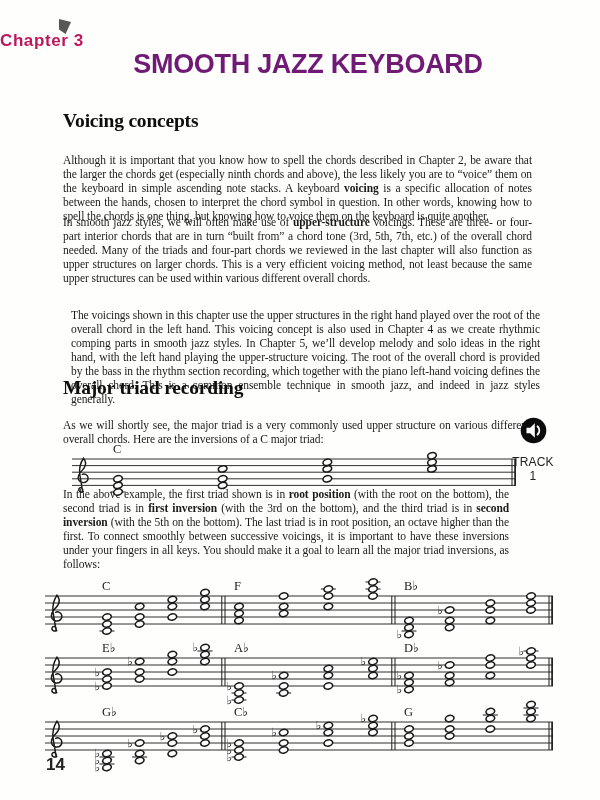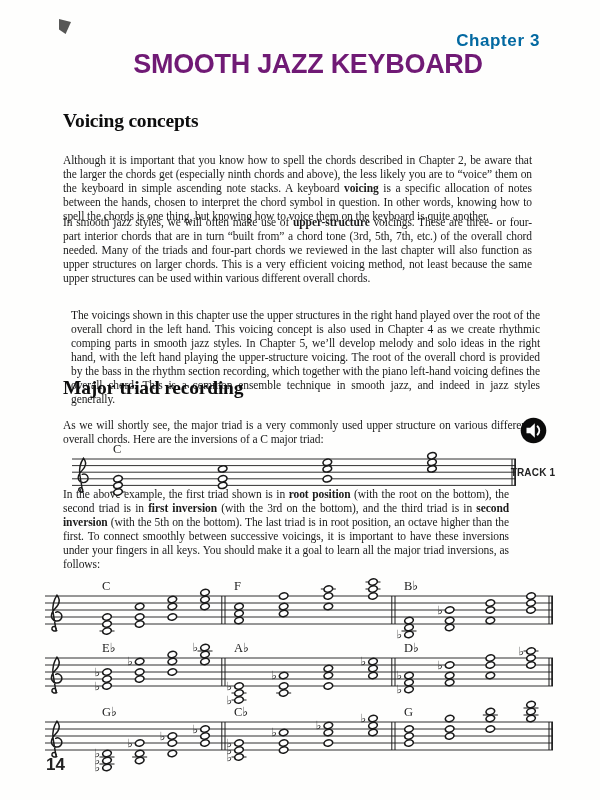--- a/index.html
+++ b/index.html
@@ -3,23 +3,23 @@
 <meta charset="utf-8">
 <style>
   html,body{margin:0;padding:0;background:#e8e8e6;}
   .page{
     position:relative;width:600px;height:800px;margin:0 auto;
     background:#fefefd;overflow:hidden;
     font-family:"Liberation Serif",serif;color:#1c1c1c;
   }
   .abs{position:absolute;}
   .chapter{
-    top:31px;left:0;width:540px;text-align:right;
+    top:31px;left:0;width:540px;text-align:left;
     font-family:"Liberation Sans",sans-serif;font-weight:bold;
-    font-size:17px;color:#0369a1;letter-spacing:.6px;
+    font-size:17px;color:#be185d;letter-spacing:.6px;
   }
   .title{
     top:52px;left:0;width:600px;text-align:center;
     font-family:"Liberation Sans",sans-serif;font-weight:bold;
     font-size:27px;line-height:24.5px;color:#701a75;letter-spacing:-.3px;padding-left:8px;
   }
   .h2{
     left:63px;font-family:Liberation Serif, serif;font-weight:bold;
     font-size:19.5px;color:#0e0e0e;letter-spacing:-.2px;
   }
@@ -34,23 +34,23 @@
   #p2{top:203px;}
   #p3{top:296px;margin-left:8px;}
   #p4{top:406px;width:467px;}
   #p5{top:475px;width:446px;}
   .track{
     width:48px;text-align:center;z-index:3;
   }
   #track1{left:509px;top:417px;}
   #track2{left:509px;top:545px;}
   .track .tlabel{
-    display:block;margin-top:19px;
-    font-family:"Liberation Sans",sans-serif;font-weight:bold;
-    font-size:10px;letter-spacing:.2px;color:#222;
+    display:block;margin-top:7px;
+    font-family:"Liberation Sans",sans-serif;font-weight:normal;
+    font-size:12px;letter-spacing:.2px;color:#222;
   }
   #music-layer{left:0;top:0;z-index:2;}
   .pagenum{
     left:46px;top:755px;
     font-family:"Liberation Sans",sans-serif;font-weight:bold;
     font-size:17px;color:#222;
   }
   .scan-artifact{
     left:59px;top:19px;width:12px;height:15px;background:#3a3a38;
     clip-path:polygon(0 0,100% 20%,55% 100%,0 70%);opacity:.85;

